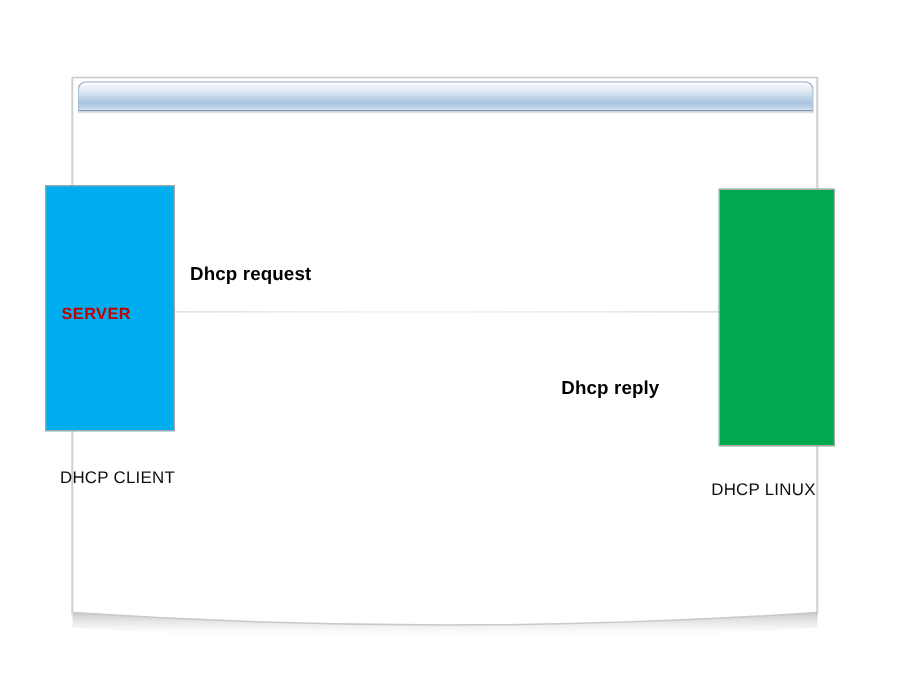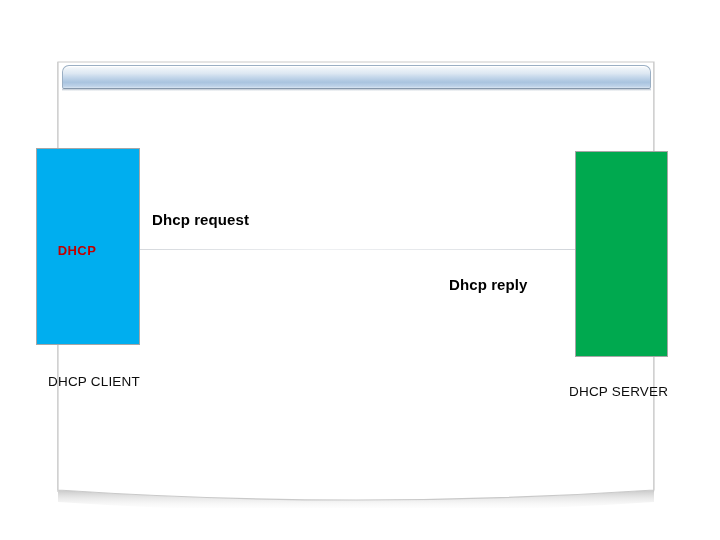--- a/index.html
+++ b/index.html
@@ -120,21 +120,21 @@
   
   .msg-label {
     position: absolute;
     font-weight: bold;
     font-size: 15px;
     color: #000000;
     white-space: nowrap;
     letter-spacing: 0.1px;
   }
   #dhcp-request-label { left: 152px; top: 211px; }
-  #dhcp-reply-label   { left: 449px; top: 276px; }
+  #dhcp-reply-label   { left: 449px; top: 302px; }
 
   
   .node-caption {
     position: absolute;
     font-size: 13.5px;
     color: #0d0d0d;
     white-space: nowrap;
     letter-spacing: 0.2px;
   }
   #server-caption { left: 48px;  top: 374px; }
@@ -169,26 +169,26 @@
   </div>
 
   <div class="title-bar">
     <span></span>
   </div>
   <div class="title-bar-underline"></div>
 
   <div class="connector-line"></div>
 
   <div class="node-box" id="server-box" style="background:#00AEEF;">
-    <div class="node-inner-label" id="linux-label" style="color:#C00000;">DHCP</div>
+    <div class="node-inner-label" id="linux-label" style="color:#C00000;">SERVER</div>
   </div>
 
   <div class="node-box" id="client-box" style="background:#00A94F;"></div>
 
   <div class="msg-label" id="dhcp-request-label">Dhcp request</div>
 
   <div class="msg-label" id="dhcp-reply-label">Dhcp reply</div>
 
   <div class="node-caption" id="server-caption">DHCP CLIENT</div>
 
-  <div class="node-caption" id="client-caption">DHCP SERVER</div>
+  <div class="node-caption" id="client-caption">DHCP LINUX</div>
 
 </div>
 
 </body></html>

